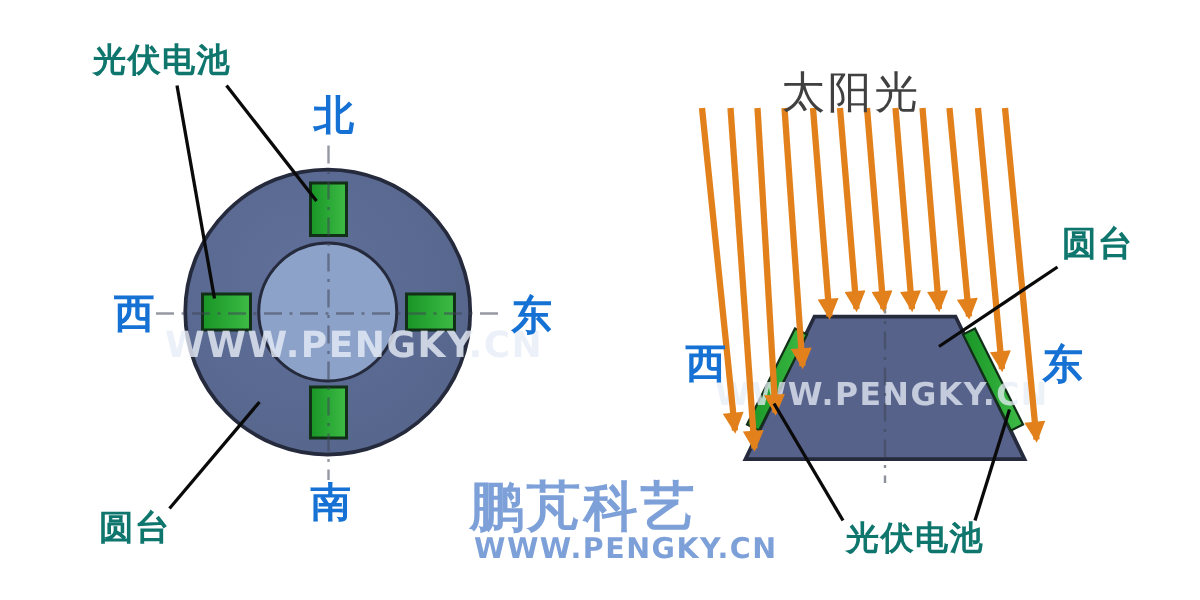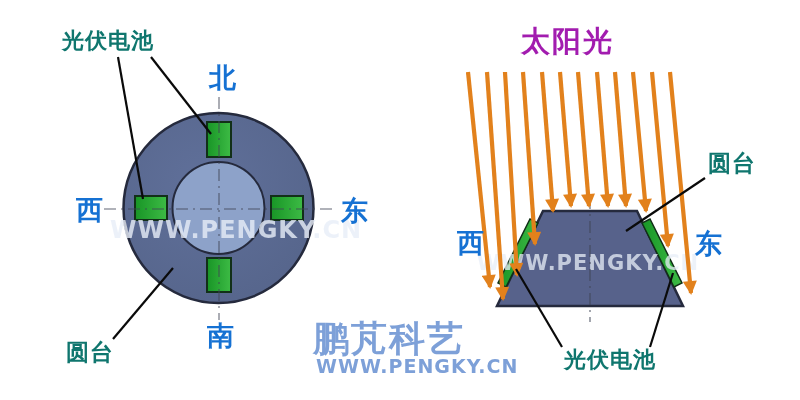--- a/index.html
+++ b/index.html
@@ -4,21 +4,21 @@
 <style>
   html,body{margin:0;padding:0;background:#fff;}
   .stage{
     position:relative;width:800px;height:400px;background:#ffffff;overflow:hidden;
     font-family:"DejaVu Sans","Liberation Sans",sans-serif;
   }
   .stage svg{position:absolute;left:0;top:0;}
   .txt{position:absolute;white-space:nowrap;line-height:1;}
   .black-label{color:#0f766e;font-weight:600;}
   .compass{color:#1571d3;font-weight:600;font-size:27px;}
-  .sun-title{color:#a21caf;font-weight:700;font-size:29px;letter-spacing:2px;}
+  .sun-title{color:#404040;font-weight:400;font-size:29px;letter-spacing:2px;margin-top:20px;}
   .logo-name{color:#7da0d8;font-weight:700;font-size:36px;letter-spacing:2px;}
   .logo-site{color:#7da0d8;font-weight:700;font-size:19px;letter-spacing:1px;}
 </style>
 </head>
 <body>
 
 <div class="stage">
 
   <svg width="800" height="400" viewBox="0 0 800 400">
     <defs>

